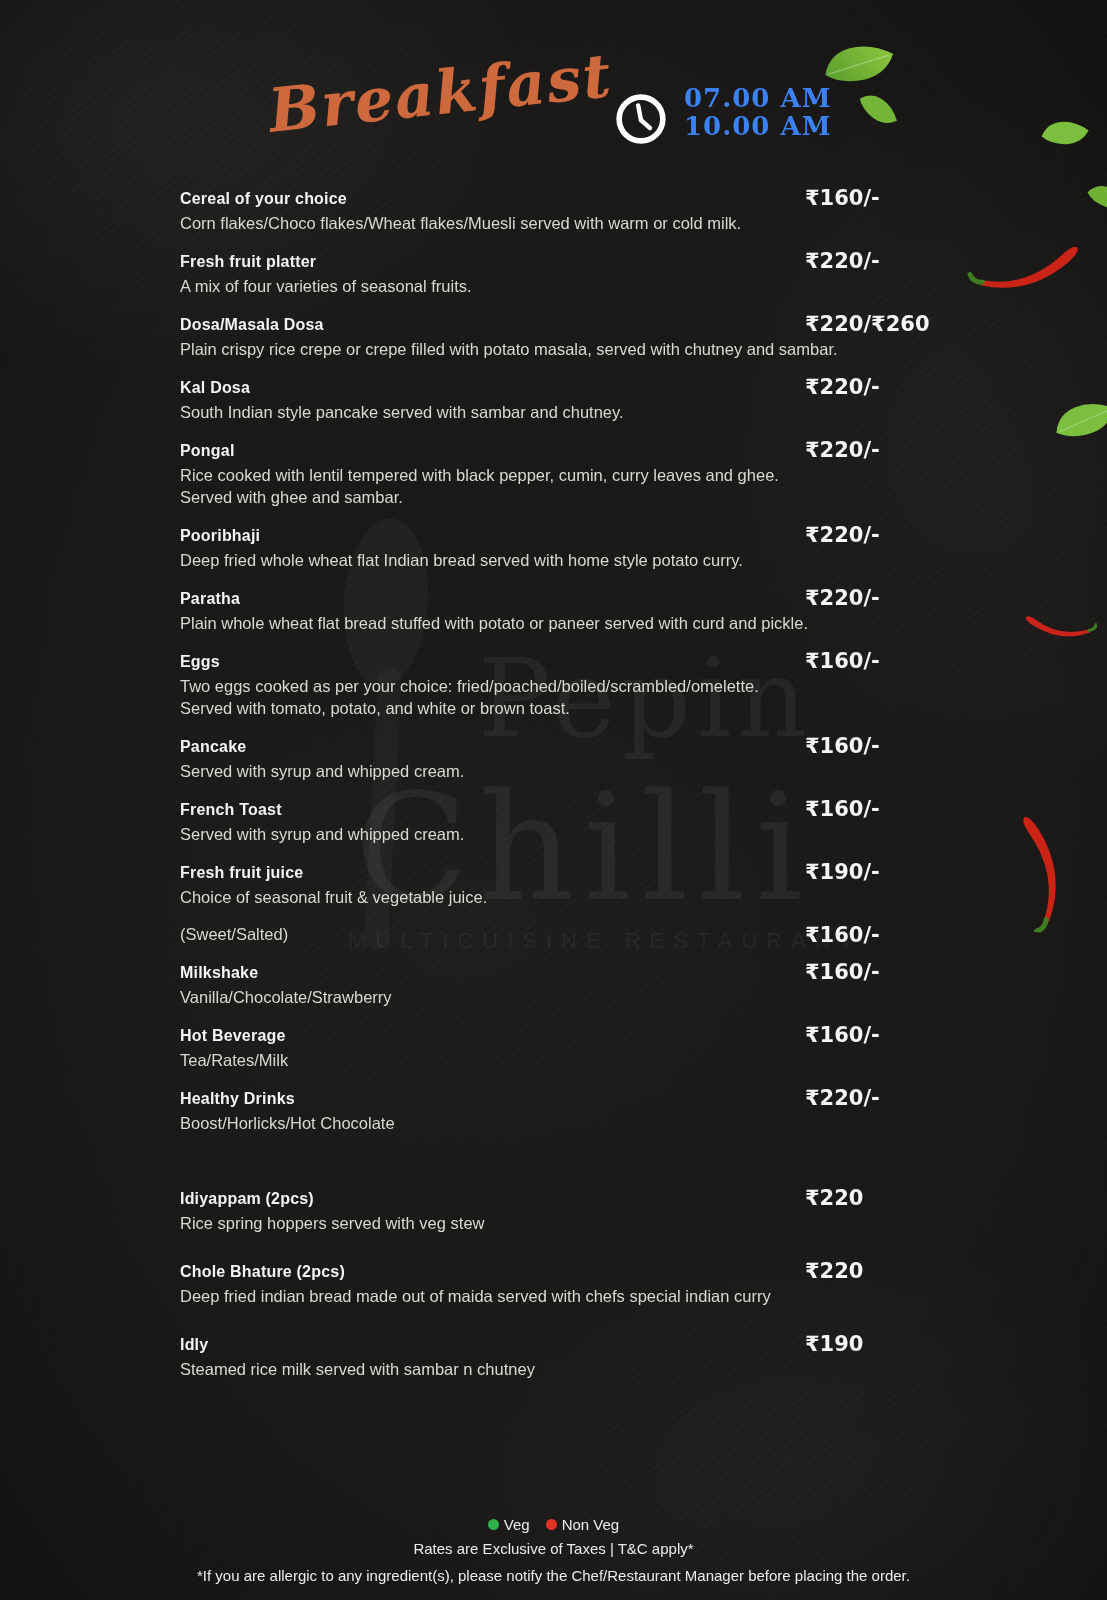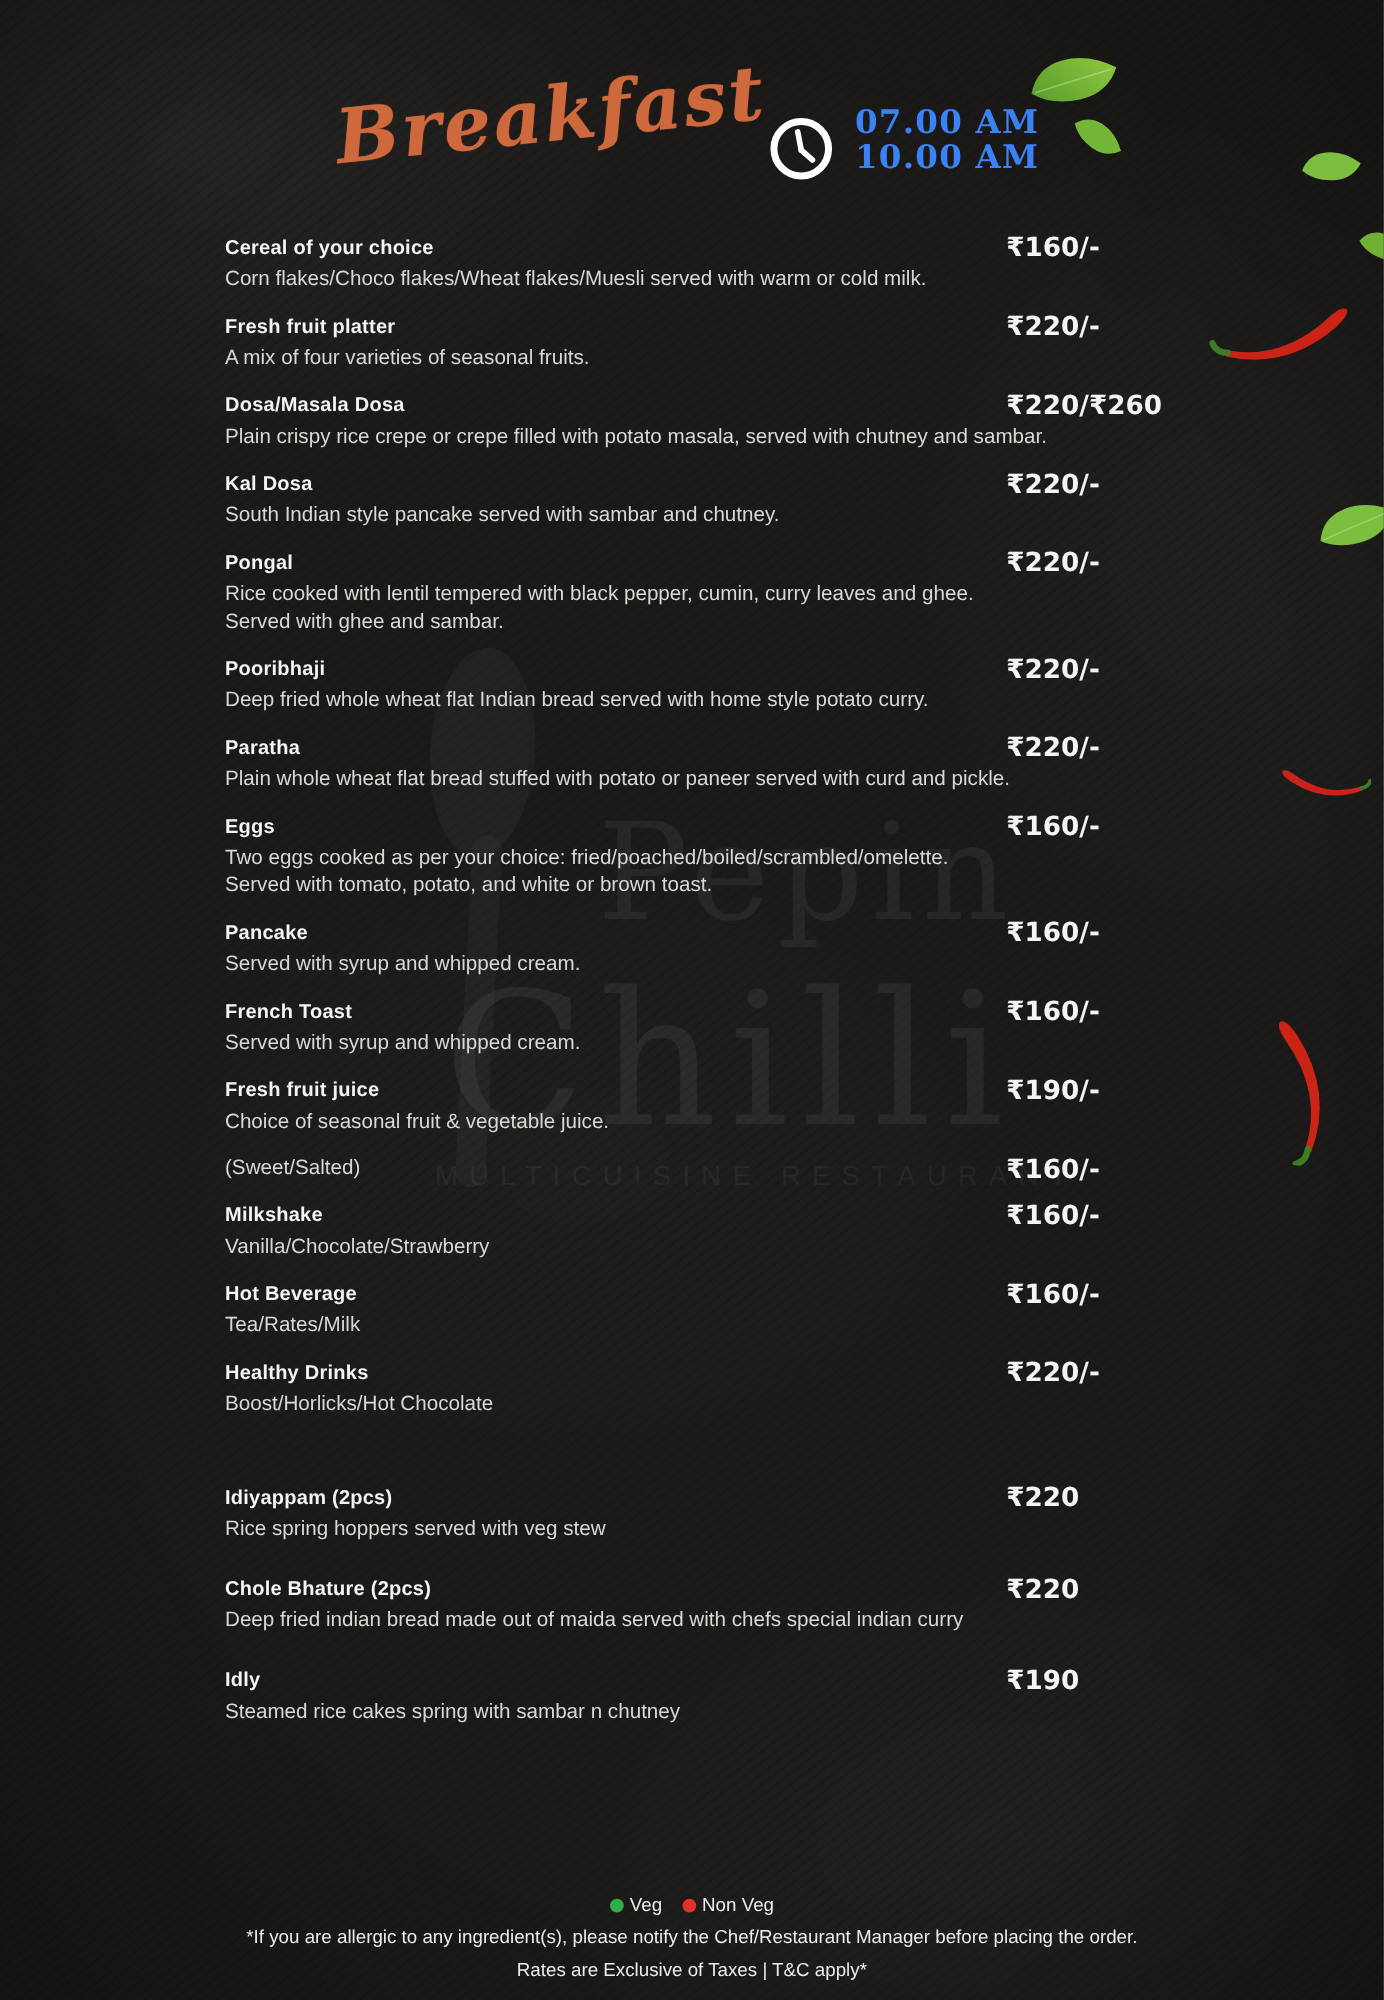--- a/index.html
+++ b/index.html
@@ -201,31 +201,31 @@
       <div class="desc">Rice spring hoppers served with veg stew</div>
       <div class="price">₹220</div>
     </div>
     <div class="row">
       <div class="name">Chole Bhature (2pcs)</div>
       <div class="desc">Deep fried indian bread made out of maida served with chefs special indian curry</div>
       <div class="price">₹220</div>
     </div>
     <div class="row">
       <div class="name">Idly</div>
-      <div class="desc">Steamed rice cakes spring with sambar n chutney</div>
+      <div class="desc">Steamed rice milk served with sambar n chutney</div>
       <div class="price">₹190</div>
     </div>
   </div>
 
 <div class="footer">
   <div class="legend">
     <span class="entry">
       <span class="dot" id="veg-dot" style="background: rgb(47, 175, 74);"></span>
       <span>Veg</span>
     </span>
     <span class="entry">
       <span class="dot" id="nonveg-dot" style="background: rgb(224, 50, 39);"></span>
       <span>Non Veg</span>
     </span>
   </div>
+  <div class="note">Rates are Exclusive of Taxes | T&amp;C apply*</div>
   <div class="note">*If you are allergic to any ingredient(s), please notify the Chef/Restaurant Manager before placing the order.</div>
-  <div class="note">Rates are Exclusive of Taxes | T&amp;C apply*</div>
 </div>
 
 </body></html>

